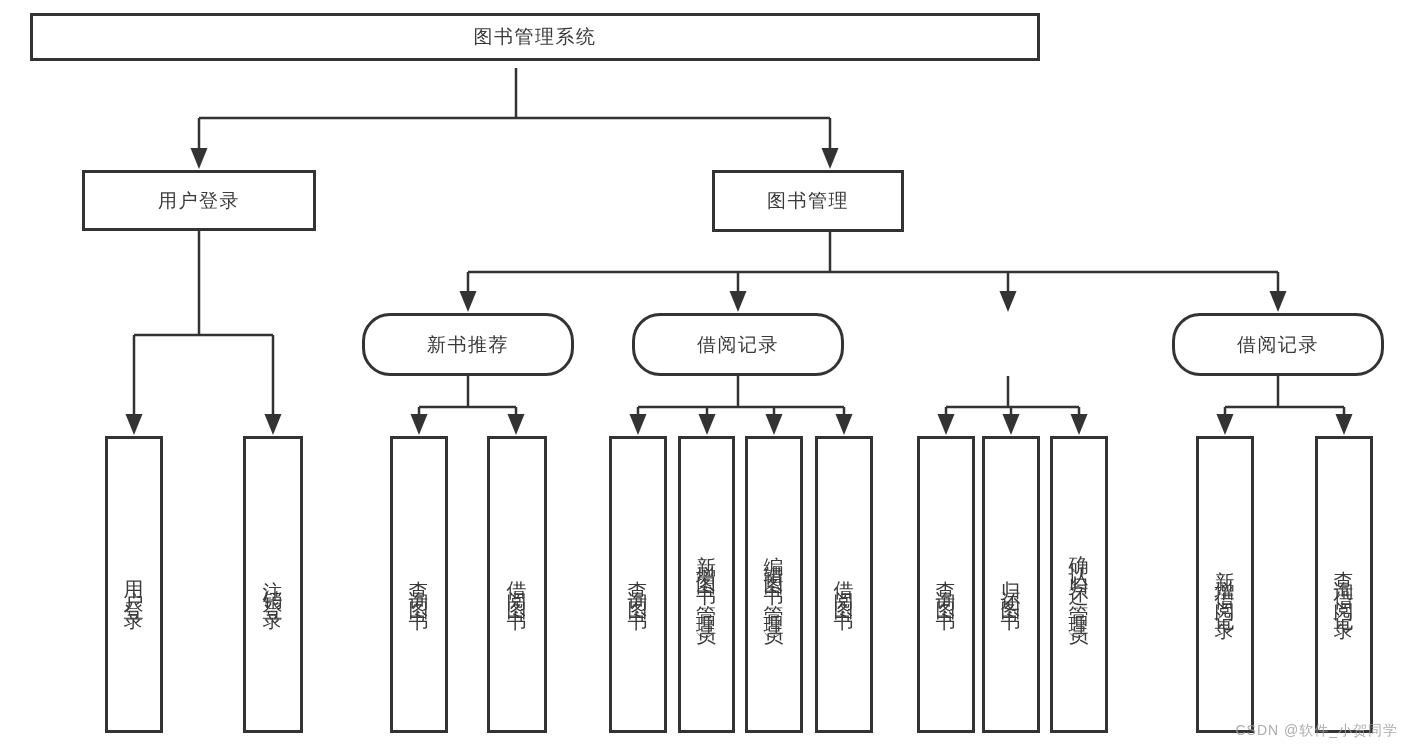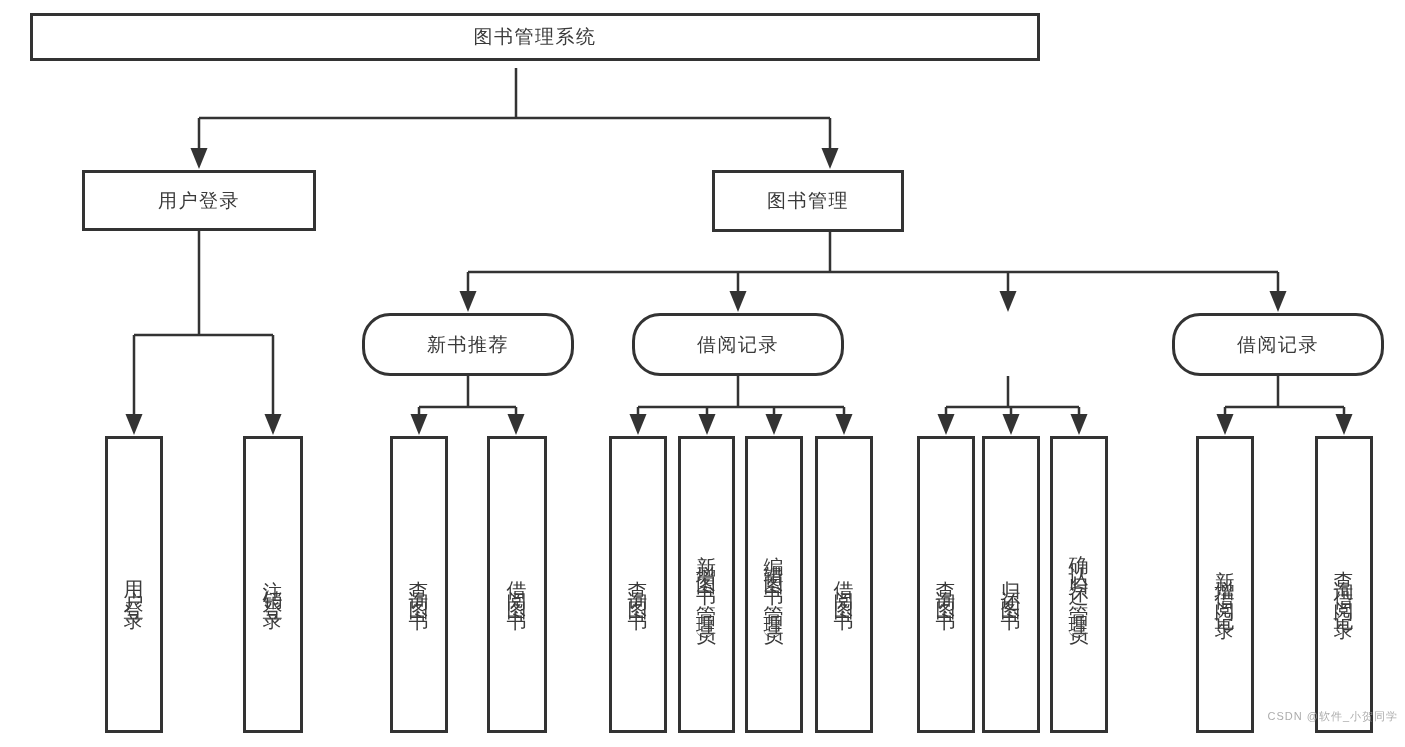--- a/index.html
+++ b/index.html
@@ -63,22 +63,22 @@
   .lf-3c { left: 745px; }
   .lf-3d { left: 815px; }
   .lf-4a { left: 917px; }
   .lf-4b { left: 982px; }
   .lf-4c { left: 1050px; }
   .lf-5a { left: 1196px; }
   .lf-5b { left: 1315px; }
   .watermark {
     position: absolute;
     right: 7px;
-    bottom: 23px;
-    font-size: 11px;
+    bottom: 7px;
+    font-size: 14px;
     letter-spacing: 1px;
     color: #9e9e9e;
     opacity: 0.85;
     z-index: 5;
     white-space: nowrap;
   }
 </style>
 </head>
 <body>
 

